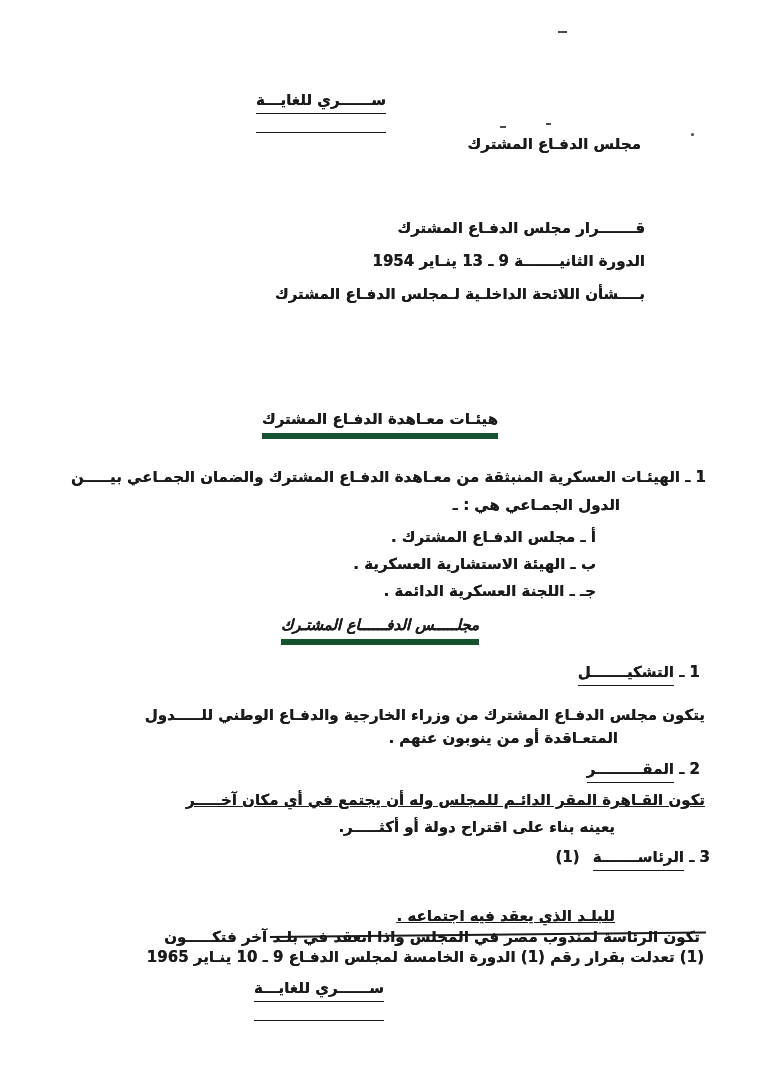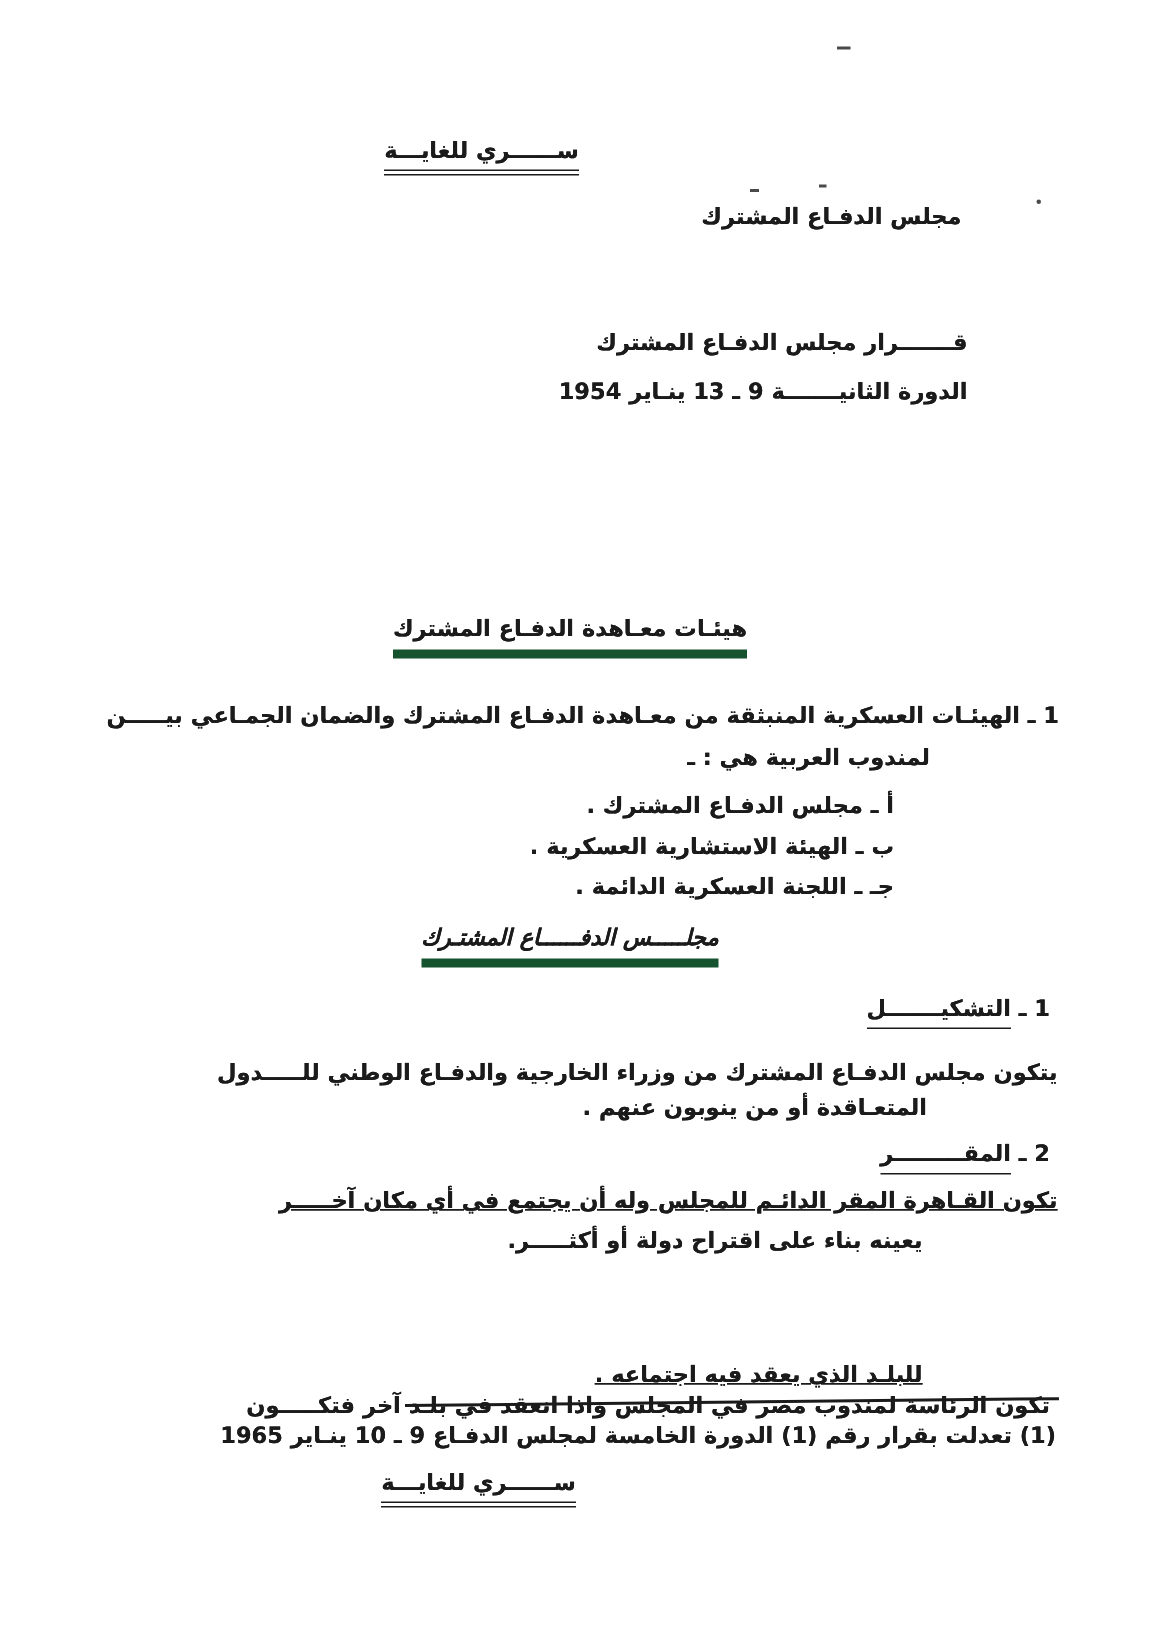--- a/index.html
+++ b/index.html
@@ -31,21 +31,21 @@
   
   .ku {
     display: inline-block;
     border-bottom: 1.8px solid #1b1b1b;
     padding-bottom: 2px;
   }
   
   .secret-outer {
     display: inline-block;
     border-bottom: 1.8px solid #1b1b1b;
-    padding-bottom: 2px;
+    padding-bottom: 18px;
   }
   .secret-inner {
     display: inline-block;
     border-bottom: 1.8px solid #1b1b1b;
     padding-bottom: 2px;
   }
   .title-line { line-height: 33px; }
   .sep {
     position: absolute;
     height: 2px;
@@ -66,28 +66,29 @@
 
   <div class="abs center" style="left:250px; top:90px; width:142px;">
     <span class="secret-outer"><span class="secret-inner">ســــــري للغايـــة</span></span>
   </div>
 
   <div class="abs" style="right:127px; top:134px;">مجلس الدفـاع المشترك</div>
 
   <div class="abs center" style="left:85px; top:212px; width:560px;text-align:right;">
     <div class="title-line">قـــــــرار مجلس الدفـاع المشترك</div>
     <div class="title-line">الدورة الثانيـــــــة 9 ـ 13 ينـاير 1954</div>
+    <div class="title-line">بــــشأن اللائحة الداخلـية لـمجلس الدفـاع المشترك</div>
   </div>
 
   <div class="abs center" style="left:80px; top:409px; width:600px;">
     <span class="u1">هيئـات معـاهدة الدفـاع المشترك</span>
   </div>
 
   <div class="abs" style="right:62px; top:467px;">1 ـ الهيئـات العسكرية المنبثقة من معـاهدة الدفـاع المشترك والضمان الجمـاعي بيـــــن</div>
-  <div class="abs" style="right:148px; top:495px;">لمندوب العربية هي : ـ</div>
+  <div class="abs" style="right:148px; top:495px;">الدول الجمـاعي هي : ـ</div>
 
   <div class="abs" style="right:172px; top:527px;">أ ـ مجلس الدفـاع المشترك .</div>
   <div class="abs" style="right:172px; top:554px;">ب ـ الهيئة الاستشارية العسكرية .</div>
   <div class="abs" style="right:172px; top:581px;">جـ ـ اللجنة العسكرية الدائمة .</div>
 
   <div class="abs center" style="left:80px; top:615px; width:600px;font-style:italic;">
     <span class="u1">مجلـــــس الدفــــــاع المشتـرك</span>
   </div>
 
   <div class="abs" style="right:68px; top:662px;">
@@ -97,20 +98,25 @@
   <div class="abs" style="right:63px; top:705px;margin-left:28px;">يتكون مجلس الدفـاع المشترك من وزراء الخارجية والدفـاع الوطني للـــــدول</div>
   <div class="abs" style="right:150px; top:728px;">المتعـاقدة أو من ينوبون عنهم .</div>
 
   <div class="abs" style="right:68px; top:759px;">
     <span>2 ـ</span>
     <span class="ku">المقـــــــــر</span>
   </div>
   <div class="abs" style="right:63px; top:790px;text-decoration:underline;">تكون القـاهرة المقر الدائـم للمجلس وله أن يجتمع في أي مكان آخـــــر</div>
   <div class="abs" style="right:153px; top:817px;">يعينه بناء على اقتراح دولة أو أكثـــــر.</div>
 
+  <div class="abs" style="right:58px; top:847px;">
+    <span>3 ـ</span>
+    <span class="ku">الرئاســـــــة</span>
+    <span style="margin-right:8px;">(1)</span>
+  </div>
   <div class="abs" style="right:68px; top:879px;margin-top:48px;">تكون الرئاسة لمندوب مصر في المجلس واذا انعقد في بلـد آخر فتكـــــون</div>
   <div class="abs" style="right:153px; top:906px;text-decoration:underline;">للبلـد الذي يعقد فيه اجتماعه .</div>
 
   <div class="sep" style="left:270px; top:936px; width:436px; transform:rotate(-0.6deg);"></div>
 
   <div class="abs" style="right:64px; top:947px;">(1) تعدلت بقرار رقم (1) الدورة الخامسة لمجلس الدفـاع 9 ـ 10 ينـاير 1965</div>
 
   <div class="abs center" style="left:248px; top:978px; width:142px;">
     <span class="secret-outer"><span class="secret-inner">ســــــري للغايـــة</span></span>
   </div>

